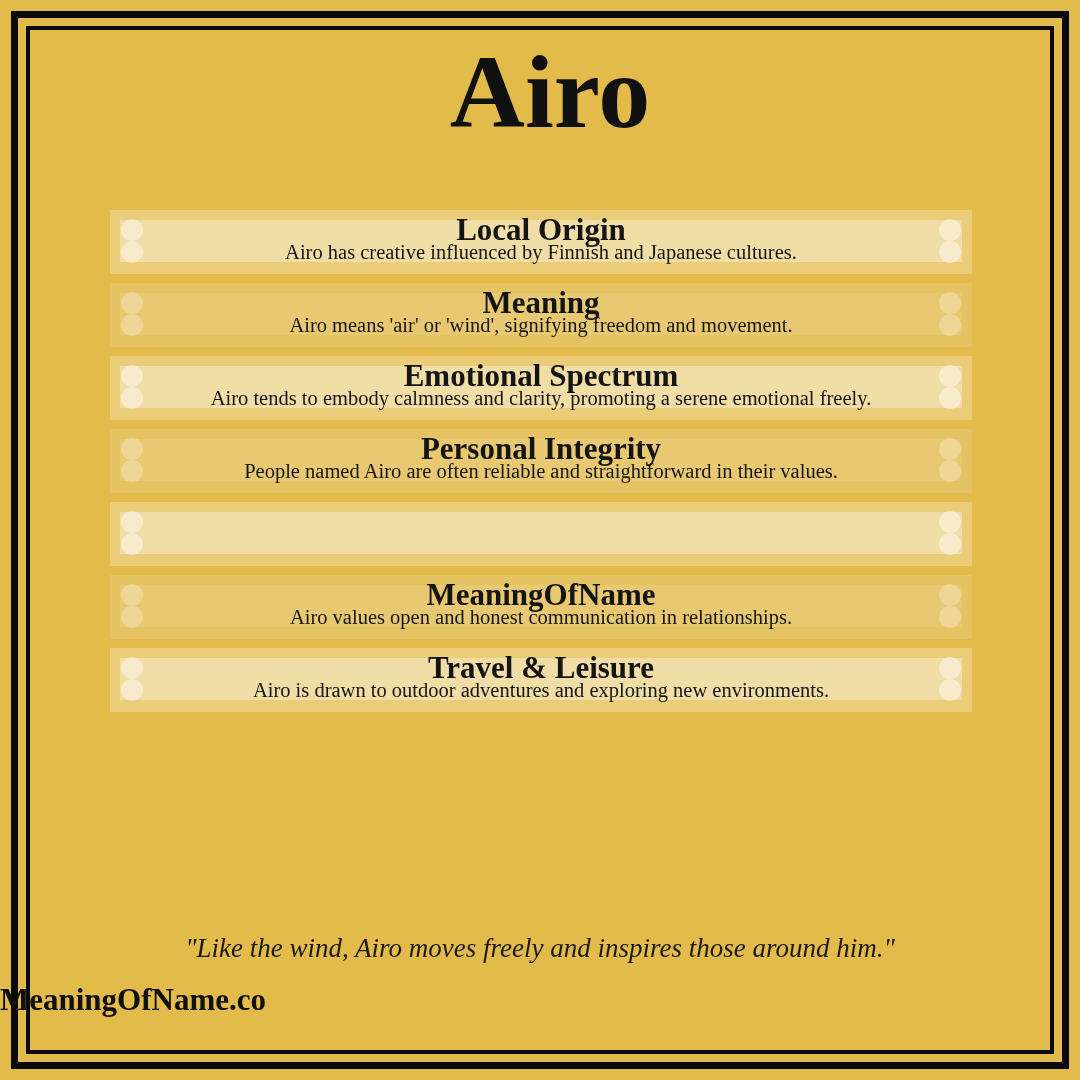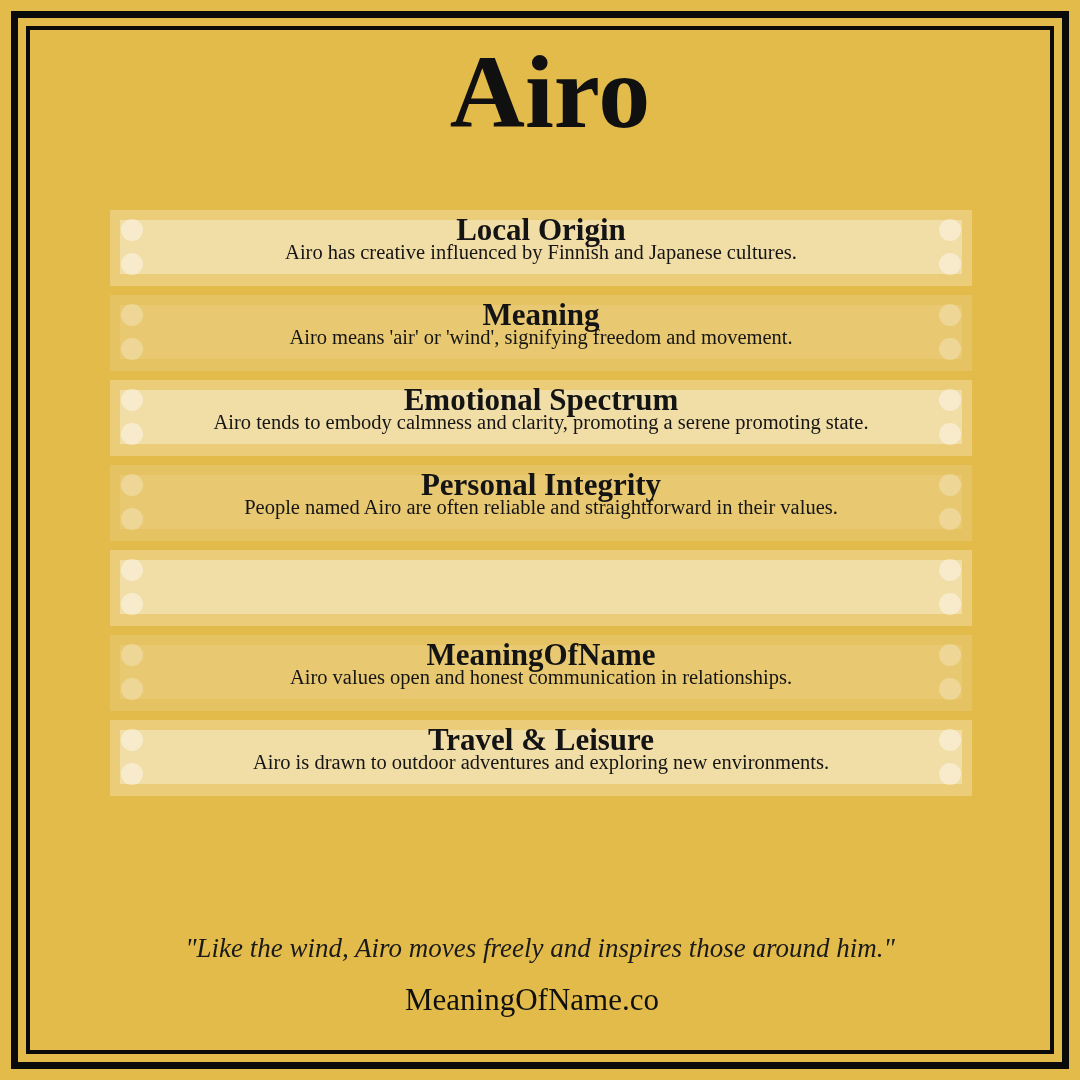--- a/index.html
+++ b/index.html
@@ -50,21 +50,21 @@
 
   
   .cards {
     position: absolute;
     left: 110px;
     top: 210px;
     width: 862px;
   }
   .card {
     position: relative;
-    height: 76px;
+    height: 64px;
     margin-bottom: 9px;
     box-sizing: border-box;
   }
   .card.light  { background: rgba(255,255,255,0.26); }
   .card.dark   { background: rgba(255,255,255,0.13); }
 
   .card-inner {
     position: absolute;
     left: 10px; right: 10px;
     top: 10px;  bottom: 12px;
@@ -114,23 +114,23 @@
     top: 933px;
     text-align: center;
     font-size: 27px;
     font-style: italic;
     color: #1A1A1A;
   }
   .site {
     position: absolute;
     left: 0; right: 16px;
     top: 982px;
-    text-align: center;
+    text-align: left;
     font-size: 31px;
-    font-weight: normal;
+    font-weight: bold;
     color: #101010;
   }
 </style>
 </head>
 <body>
 
 <div id="page">
 
   <div class="frame-outer"></div>
   <div class="frame-inner"></div>
@@ -161,21 +161,21 @@
         </div>
       </div>
       <div class="card light">
         <div class="card-inner"></div>
         <span class="pin tl"></span>
         <span class="pin tr"></span>
         <span class="pin bl"></span>
         <span class="pin br"></span>
         <div class="card-text">
           <div class="card-heading">Emotional Spectrum</div>
-          <div class="card-desc">Airo tends to embody calmness and clarity, promoting a serene promoting state.</div>
+          <div class="card-desc">Airo tends to embody calmness and clarity, promoting a serene emotional freely.</div>
         </div>
       </div>
       <div class="card dark">
         <div class="card-inner"></div>
         <span class="pin tl"></span>
         <span class="pin tr"></span>
         <span class="pin bl"></span>
         <span class="pin br"></span>
         <div class="card-text">
           <div class="card-heading">Personal Integrity</div>

